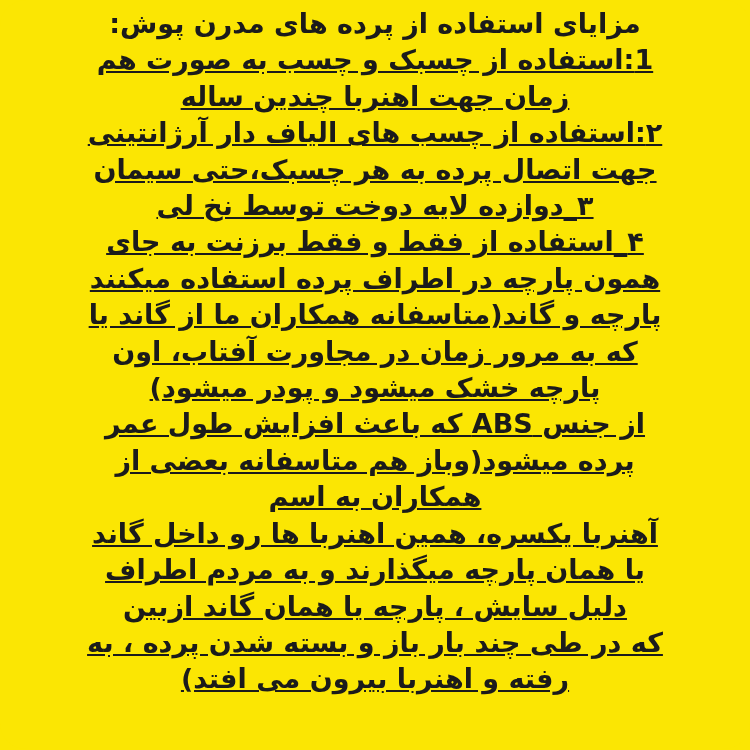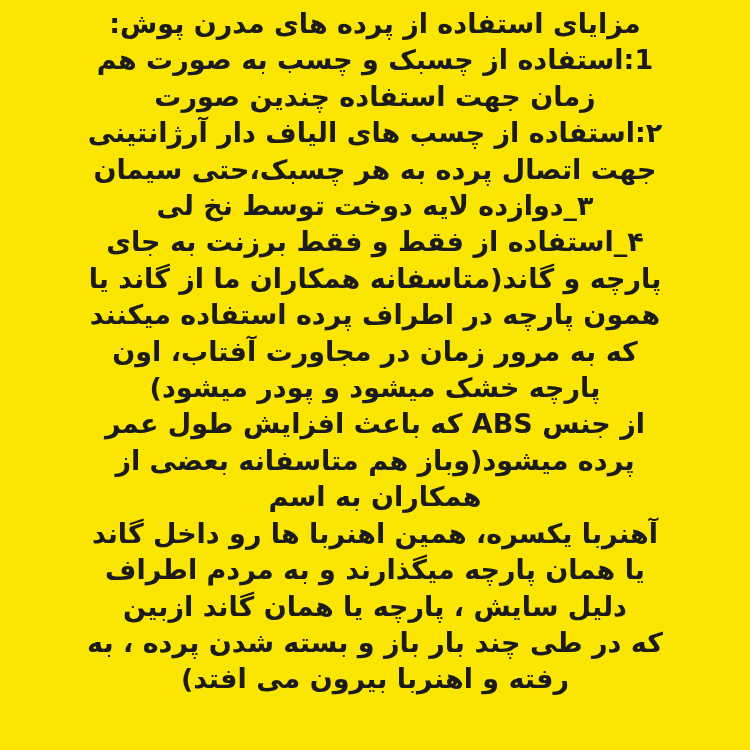--- a/index.html
+++ b/index.html
@@ -20,41 +20,42 @@
     direction: rtl;
     text-align: center;
     border-radius: 26px;
   }
   .line {
     font-size: 27px;
     font-weight: bold;
     line-height: 36.4px;
     white-space: nowrap;
     letter-spacing: 0;
+    text-decoration: underline;
   }
   .title-line {
     font-size: 27px;
     font-weight: bold;
     line-height: 36.4px;
     white-space: nowrap;
   }
 </style>
 </head>
 <body style="background: rgb(251, 230, 3);">
 
 <div class="poster" style="background: rgb(251, 230, 3); color: rgb(27, 27, 27);">
   <div class="title-line">مزایای استفاده از پرده های مدرن پوش:</div>
   <div class="line">1:استفاده از چسبک و چسب به صورت هم</div>
-  <div class="line">زمان جهت استفاده چندین صورت</div>
+  <div class="line">زمان جهت اهنربا چندین ساله</div>
   <div class="line">۲:استفاده از چسب های الیاف دار آرژانتینی</div>
   <div class="line">جهت اتصال پرده به هر چسبک،حتی سیمان</div>
   <div class="line">۳_دوازده لایه دوخت توسط نخ لی</div>
   <div class="line">۴_استفاده از فقط و فقط برزنت به جای</div>
+  <div class="line">همون پارچه در اطراف پرده استفاده میکنند</div>
   <div class="line">پارچه و گاند(متاسفانه همکاران ما از گاند یا</div>
-  <div class="line">همون پارچه در اطراف پرده استفاده میکنند</div>
   <div class="line">که به مرور زمان در مجاورت آفتاب، اون</div>
   <div class="line">پارچه خشک میشود و پودر میشود)</div>
   <div class="line">از جنس ABS که باعث افزایش طول عمر</div>
   <div class="line">پرده میشود(وباز هم متاسفانه بعضی از</div>
   <div class="line">همکاران به اسم</div>
   <div class="line">آهنربا یکسره، همین اهنربا ها رو داخل گاند</div>
   <div class="line">یا همان پارچه میگذارند و به مردم اطراف</div>
   <div class="line">دلیل سایش ، پارچه یا همان گاند ازبین</div>
   <div class="line">که در طی چند بار باز و بسته شدن پرده ، به</div>
   <div class="line">رفته و اهنربا بیرون می افتد)</div>

